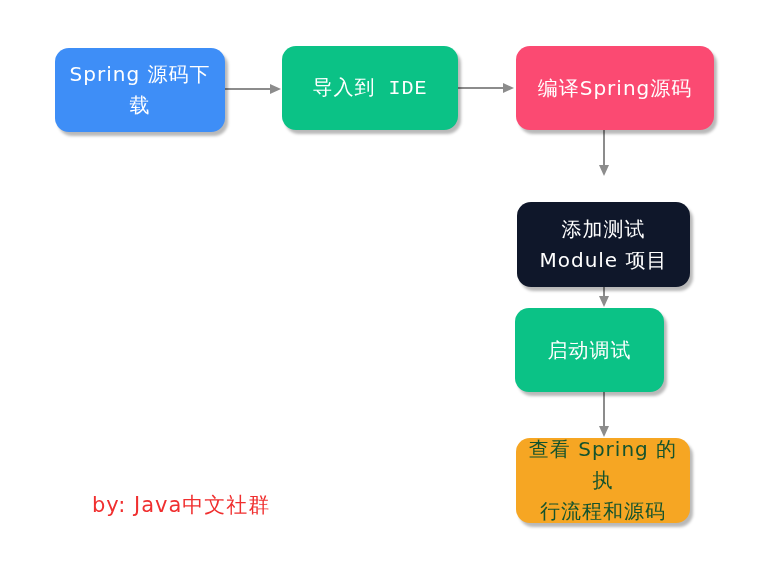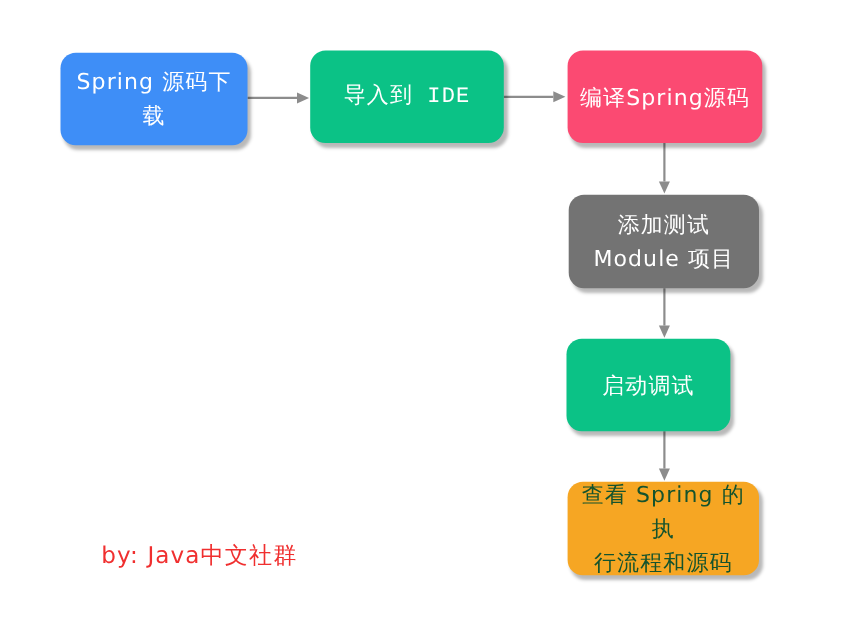--- a/index.html
+++ b/index.html
@@ -37,21 +37,21 @@
     color: #ffffff;
     font-size: 20px;
     line-height: 1.55;
     letter-spacing: 1px;
     white-space: pre-line;
     text-align: center;
     padding: 0 6px;
   }
   .node-download   { left: 55px;  top: 48px;  width: 170px; height: 84px; }
   .node-import-ide { left: 282px; top: 46px;  width: 176px; height: 84px; font-family: Liberation Mono, monospace; }
-  .node-compile    { left: 516px; top: 46px;  width: 177px; height: 84px; }
+  .node-compile    { left: 516px; top: 46px;  width: 198px; height: 84px; }
   .node-add-test   { left: 517px; top: 177px; width: 173px; height: 85px; }
   .node-debug      { left: 515px; top: 308px; width: 149px; height: 84px; }
   .node-view-flow  { left: 516px; top: 438px; width: 174px; height: 85px; }
   .credit {
     position: absolute;
     left: 92px;
     top: 491px;
     font-size: 21px;
     letter-spacing: 1px;
     white-space: nowrap;
@@ -90,21 +90,21 @@
   </div>
 
   <div class="flow-node node-import-ide" style="background-color: rgb(11, 194, 134);">
     <span class="node-label" style="color: rgb(255, 255, 255);">导入到 IDE</span>
   </div>
 
   <div class="flow-node node-compile" style="background-color: rgb(251, 74, 114);">
     <span class="node-label" style="color: rgb(255, 255, 255);">编译Spring源码</span>
   </div>
 
-  <div class="flow-node node-add-test" style="background-color: #737373;">
+  <div class="flow-node node-add-test" style="background-color: #0f172a; margin-top: 25px;">
     <span class="node-label" style="color: rgb(255, 255, 255);">添加测试
 Module 项目</span>
   </div>
 
   <div class="flow-node node-debug" style="background-color: rgb(11, 194, 134);">
     <span class="node-label" style="color: rgb(255, 255, 255);">启动调试</span>
   </div>
 
   <div class="flow-node node-view-flow" style="background-color: rgb(246, 166, 35);">
     <span class="node-label" style="color: #14532d;">查看 Spring 的执

